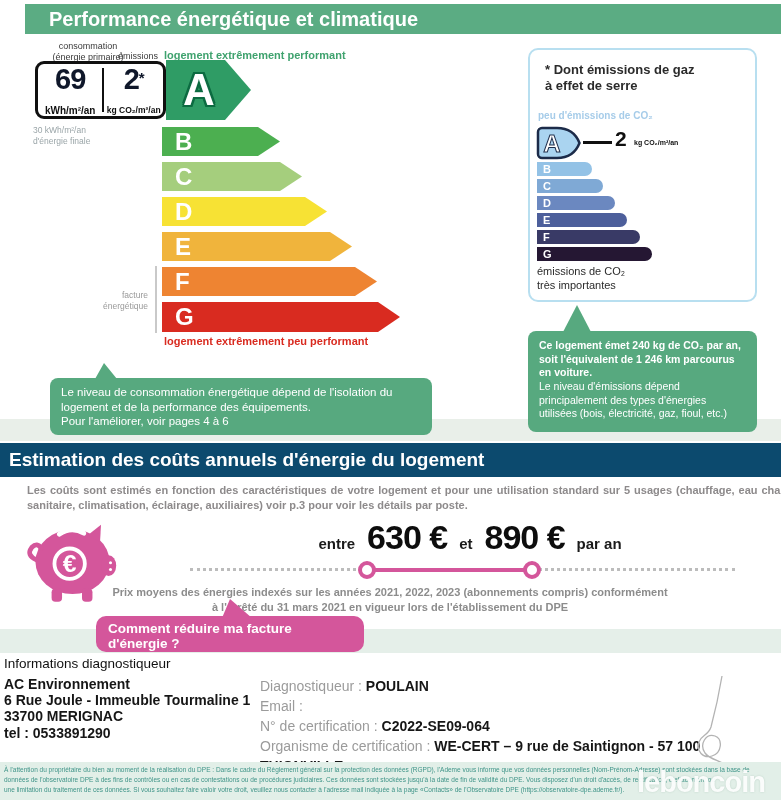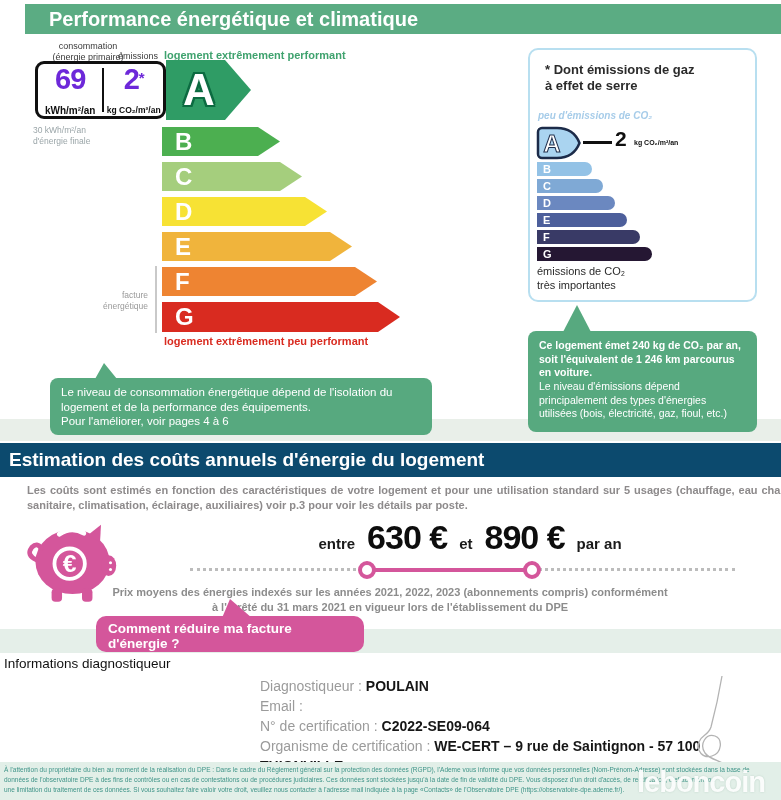--- a/index.html
+++ b/index.html
@@ -23,21 +23,21 @@
   .lbl-worst{left:164px;top:335px;font-size:11px;color:#d92b20;font-weight:bold;}
   .lbl-final{left:33px;top:125px;width:74px;font-size:8.5px;color:#9aa5a8;line-height:1.25;}
   .lbl-sieve{left:86px;top:290px;width:62px;font-size:8.5px;color:#999;text-align:right;line-height:1.25;}
   .sieve-line{left:155px;top:266px;width:2px;height:67px;background:#c9c9c9;}
 
   
   .epc-badge{left:35px;top:61px;width:131px;height:58px;background:#fff;border:3px solid #101010;
              border-radius:9px;display:flex;box-sizing:border-box;align-items:center;}
   .epc-cell{flex:1.1;text-align:center;line-height:1;}
   .epc-cell.c2{flex:1;}
-  .epc-big{font-size:29px;font-weight:bold;color:#6d28d9;letter-spacing:-1px;}
+  .epc-big{font-size:29px;font-weight:bold;color:#0f172a;letter-spacing:-1px;}
   .epc-big sup{font-size:15px;vertical-align:6px;}
   .epc-unit{font-size:10px;font-weight:bold;color:#101010;margin-top:12px;}
   .epc-unit.u2{font-size:8.5px;}
   .vdiv{width:2px;background:#101010;height:44px;}
 
   
   .earrow{position:absolute;left:162px;display:flex;align-items:center;color:#fff;font-weight:bold;
           clip-path:polygon(0 0,calc(100% - 22px) 0,100% 50%,calc(100% - 22px) 100%,0 100%);}
   .grade-a{left:166px;top:60px;width:85px;height:60px;background:#2f9c65;font-size:44px;padding-left:17px;box-sizing:border-box;
            clip-path:polygon(0 0,calc(100% - 26px) 0,100% 50%,calc(100% - 26px) 100%,0 100%);position:absolute;display:flex;align-items:center;color:#fff;font-weight:bold;}
@@ -53,21 +53,21 @@
   
   .bubble{background:#57a97f;border-radius:8px;color:#fff;box-sizing:border-box;}
   .bubble-left{left:50px;top:378px;width:382px;height:57px;padding:7px 11px;font-size:11.5px;line-height:1.27;}
   .tipL{left:95px;top:363px;width:0;height:0;border-left:9px solid transparent;border-right:13px solid transparent;border-bottom:16px solid #57a97f;}
   .bubble-right{left:528px;top:331px;width:229px;height:101px;padding:8px 11px;font-size:10.5px;line-height:1.3;}
   .tipR{left:563px;top:305px;width:0;height:0;border-left:14px solid transparent;border-right:14px solid transparent;border-bottom:27px solid #57a97f;}
 
   
   .ges-box{left:528px;top:48px;width:229px;height:254px;border:2px solid #b8dff0;border-radius:10px;background:#fff;box-sizing:border-box;}
   .ges-title{left:545px;top:62px;width:200px;font-size:13px;color:#2b2b2b;font-weight:bold;line-height:1.25;}
-  .ges-low{left:538px;top:110px;font-size:10px;color:#a6cce9;font-weight:bold;font-style:italic;}
+  .ges-low{left:538px;top:110px;font-size:10px;color:#a6cce9;font-weight:bold;}
   .ges-a-svg{left:536px;top:126px;width:46px;height:34px;}
   .ges-dash{left:583px;top:141px;width:29px;height:3px;background:#101010;}
   .ges-val{left:615px;top:127px;font-size:21px;font-weight:bold;color:#101010;}
   .ges-unit{left:634px;top:139px;font-size:7px;font-weight:bold;color:#101010;}
   .gbar{position:absolute;left:537px;height:14px;border-radius:0 8px 8px 0;color:#fff;font-size:11px;
         font-weight:bold;line-height:14px;padding-left:6px;box-sizing:border-box;}
   .gb{top:162px;width:55px;background:#93c2e6;}
   .gc{top:179px;width:66px;background:#7fa9d5;}
   .gd{top:196px;width:78px;background:#6b88c0;}
   .ge{top:213px;width:90px;background:#4d5f9b;}
@@ -224,20 +224,26 @@
     <div>à l'arrêté du 31 mars 2021 en vigueur lors de l'établissement du DPE</div>
   </div>
 
   <div class="abs tipP"></div>
   <div class="abs tip-bubble">
     <div class="t1">Comment réduire ma facture d'énergie ?</div>
     <div class="t2">Voir p. 3</div>
   </div>
 
   <div class="abs info-h">Informations diagnostiqueur</div>
+  <div class="abs company">
+    <div>AC Environnement</div>
+    <div>6 Rue Joule - Immeuble Tourmaline 1</div>
+    <div>33700 MERIGNAC</div>
+    <div>tel : 0533891290</div>
+  </div>
   <div class="abs fields">
     <div><span class="flabel">Diagnostiqueur : </span><span class="fvalue">POULAIN</span></div>
     <div><span class="flabel">Email : </span><span class="fvalue"></span></div>
     <div><span class="flabel">N° de certification : </span><span class="fvalue">C2022-SE09-064</span></div>
     <div><span class="flabel">Organisme de certification : </span><span class="fvalue">WE-CERT – 9 rue de Saintignon - 57 100 THIONVILLE</span></div>
   </div>
 
   <svg class="abs sig" viewBox="0 0 70 95">
     <path d="M42 4 C39 22 35 40 31 55 C28 64 21 63 19 70 C16 79 23 87 32 84 C42 81 43 67 35 64 C26 61 19 72 25 81 C30 88 43 89 48 95" stroke="#b3b3b3" stroke-width="1.3" fill="none"></path>
   </svg>

